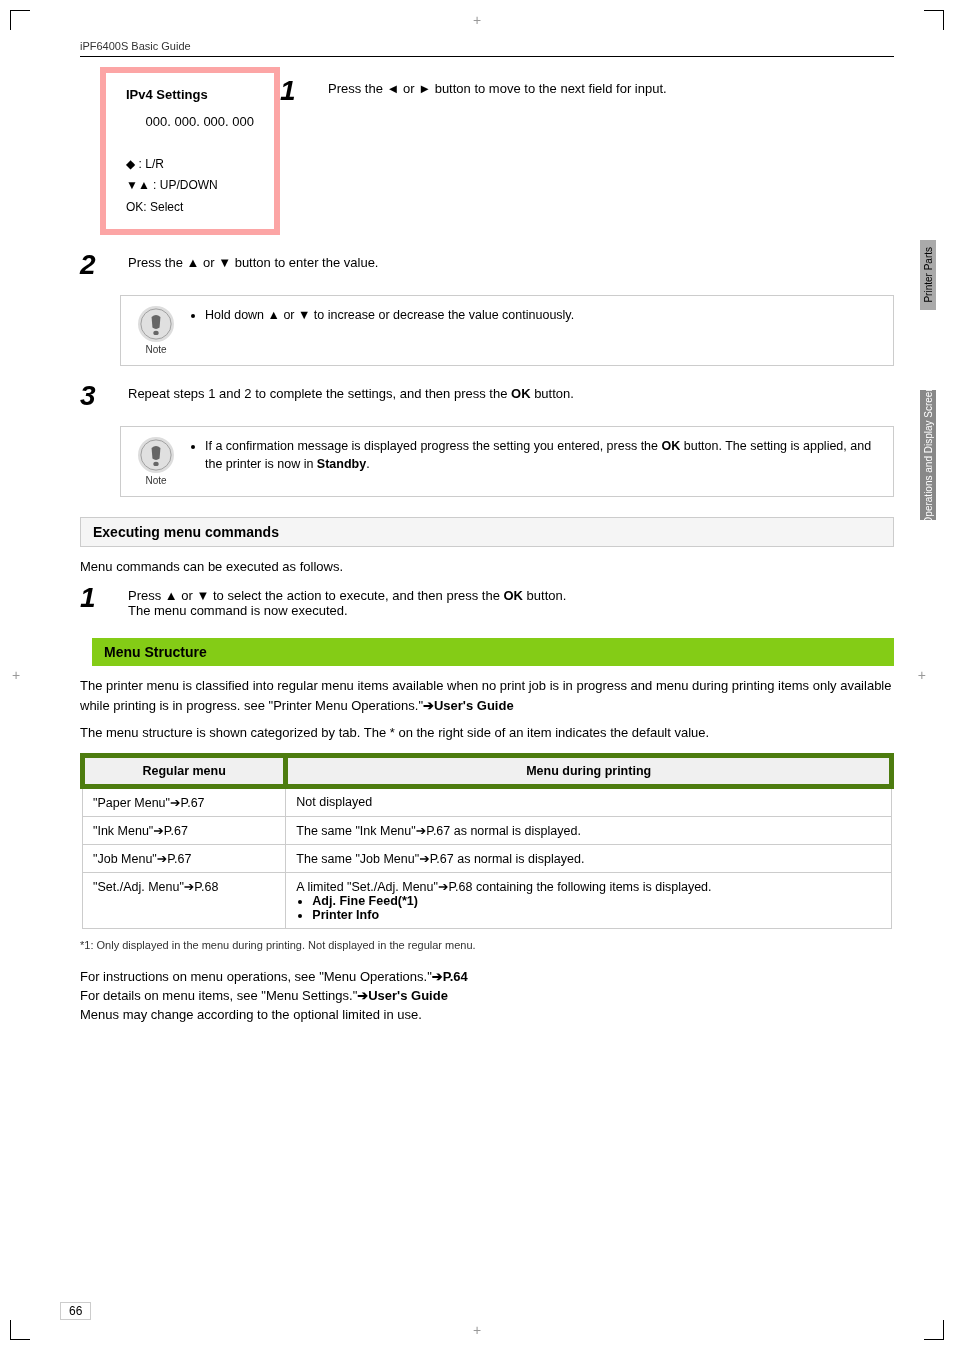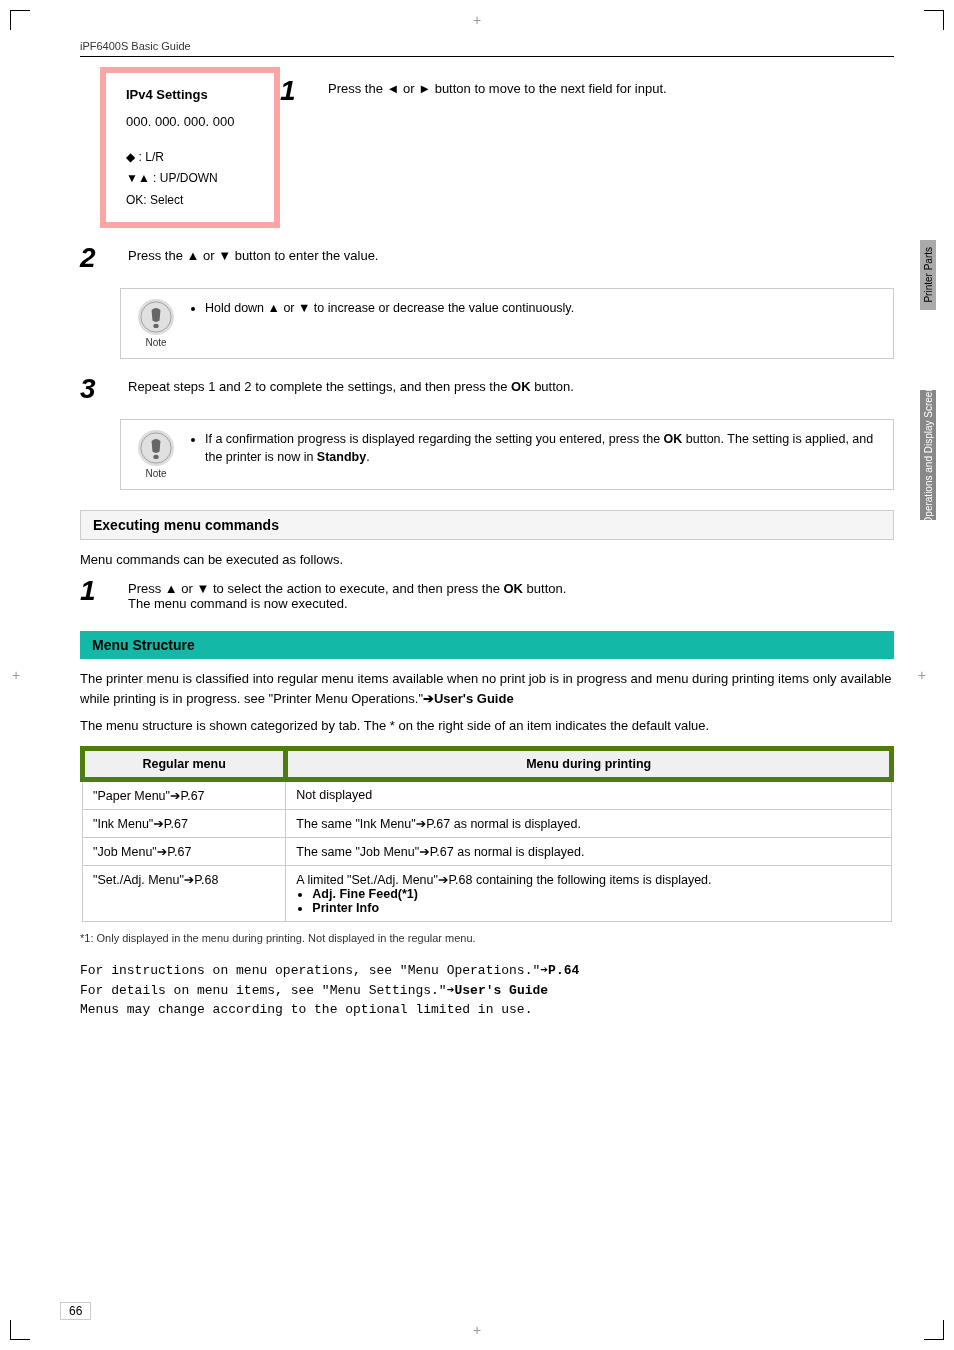--- a/index.html
+++ b/index.html
@@ -75,21 +75,22 @@
       font-size: 13px;
       line-height: 1.8;
     }
     .ipv4-box .title {
       font-weight: bold;
       font-size: 13px;
       margin-bottom: 4px;
     }
     .ipv4-box .address {
       font-size: 13px;
-      margin-bottom: 13px;
+      margin-bottom: 20px;
+      text-align: right;
     }
     .ipv4-box .nav-hints {
       font-size: 12px;
     }
 
     
     .note-box {
       border: 1px solid #ccc;
       margin: 10px 0 16px 40px;
       padding: 10px 14px;
@@ -140,25 +141,25 @@
       border: 1px solid #ccc;
       background: #f5f5f5;
       padding: 6px 12px;
       font-size: 14px;
       font-weight: bold;
       margin: 20px 0 10px 0;
     }
 
     
     .section-header-dark {
-      background: #14b8a6;
+      background: #84cc16;
       padding: 6px 12px;
       font-size: 14px;
       font-weight: bold;
-      margin: 20px 0 10px 0;
+      margin: 20px 0 10px 12px;
       color: #000;
     }
 
     p.body-text {
       font-size: 13px;
       margin-bottom: 8px;
       line-height: 1.5;
     }
 
     
@@ -186,21 +187,20 @@
     }
 
     .footnote {
       font-size: 11px;
       margin: 6px 0;
       color: #333;
     }
 
     .ref-links {
       margin-top: 18px;
-      font-family: Liberation Mono, monospace;
     }
     .ref-links p {
       font-size: 13px;
       margin-bottom: 4px;
     }
     .arrow-ref {
       font-weight: bold;
     }
 
     
@@ -316,21 +316,21 @@
           <circle cx="18" cy="18" r="17" fill="#e0e0e0" stroke="#999" stroke-width="1"></circle>
           <path d="M13 10 Q18 6 23 10 L22 22 Q18 25 14 22 Z" fill="#666"></path>
           <ellipse cx="18" cy="28" rx="3" ry="2.5" fill="#666"></ellipse>
         </svg>
       </div>
       <div class="note-label">Note</div>
     </div>
     <div class="note-text">
       <ul>
         <li>
-          <span>If a confirmation progress is displayed regarding the setting you entered, press the </span><span class="bold">OK</span><span> button. The setting is applied, and the printer is now in </span><span class="bold">Standby</span><span>.</span>
+          <span>If a confirmation message is displayed progress the setting you entered, press the </span><span class="bold">OK</span><span> button. The setting is applied, and the printer is now in </span><span class="bold">Standby</span><span>.</span>
         </li>
       </ul>
     </div>
   </div>
 
   <div class="section-header-light">
     <span>Executing menu commands</span>
   </div>
 
   <p class="body-text">Menu commands can be executed as follows.</p>

